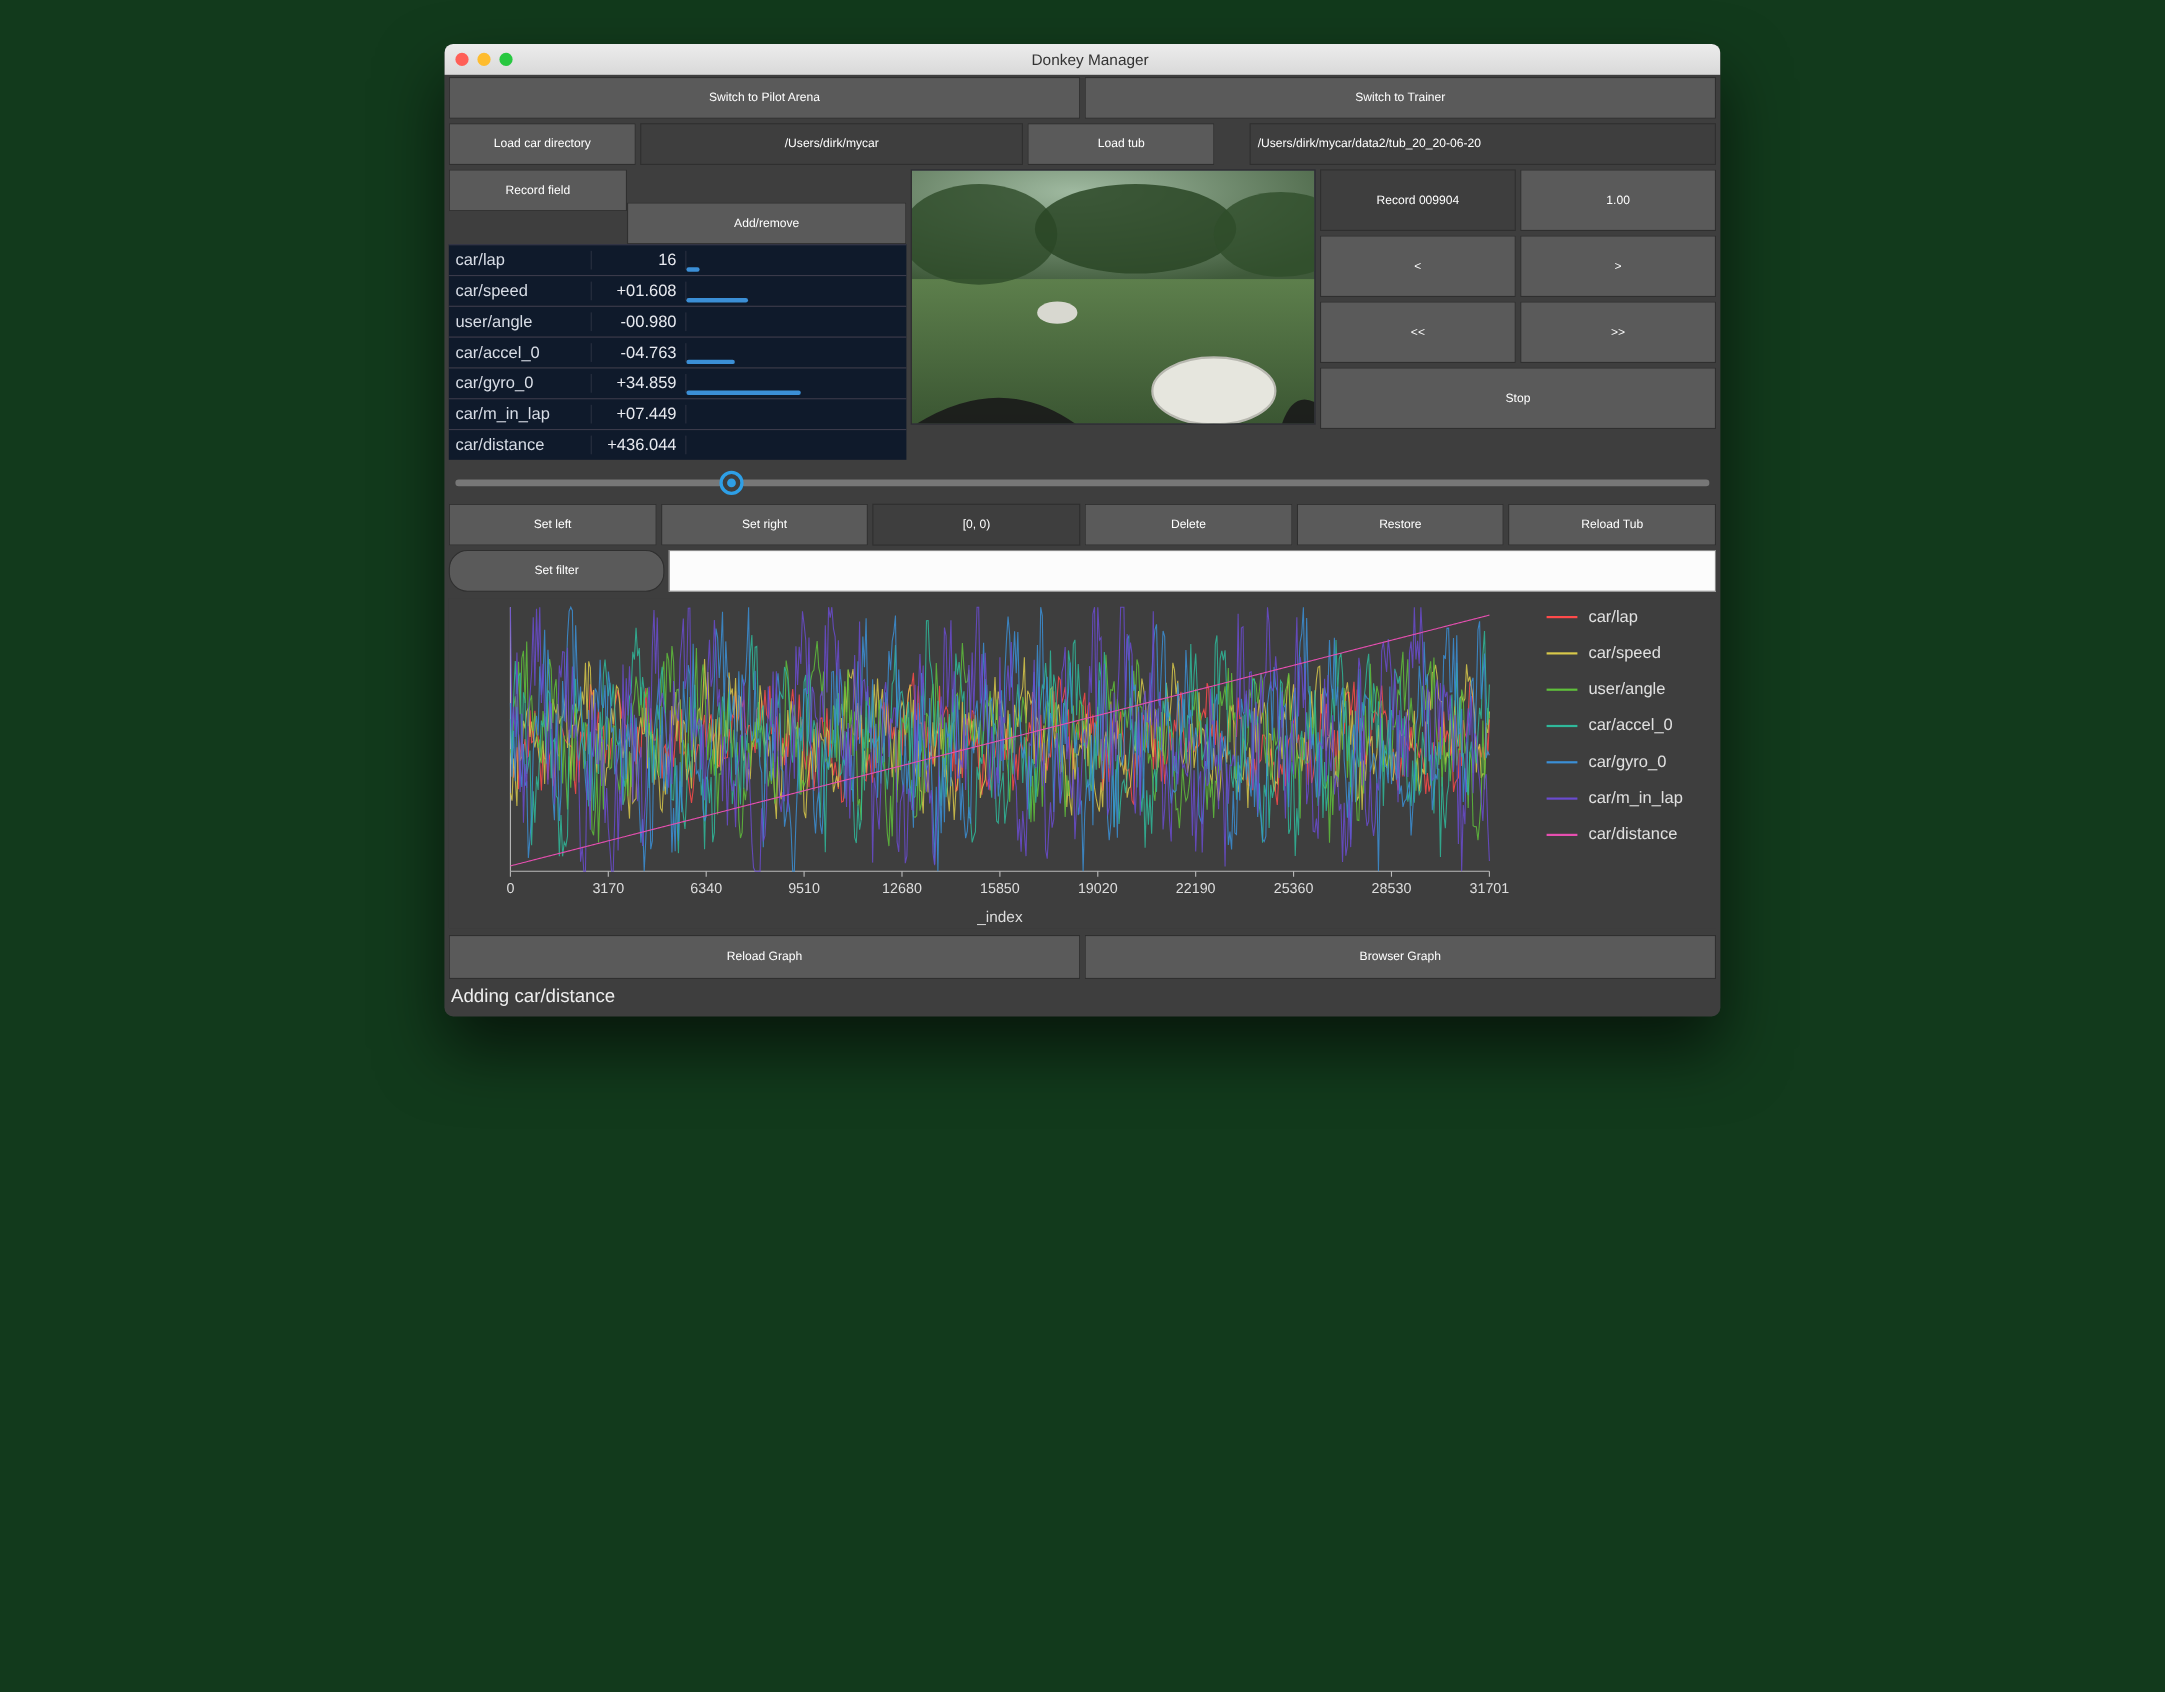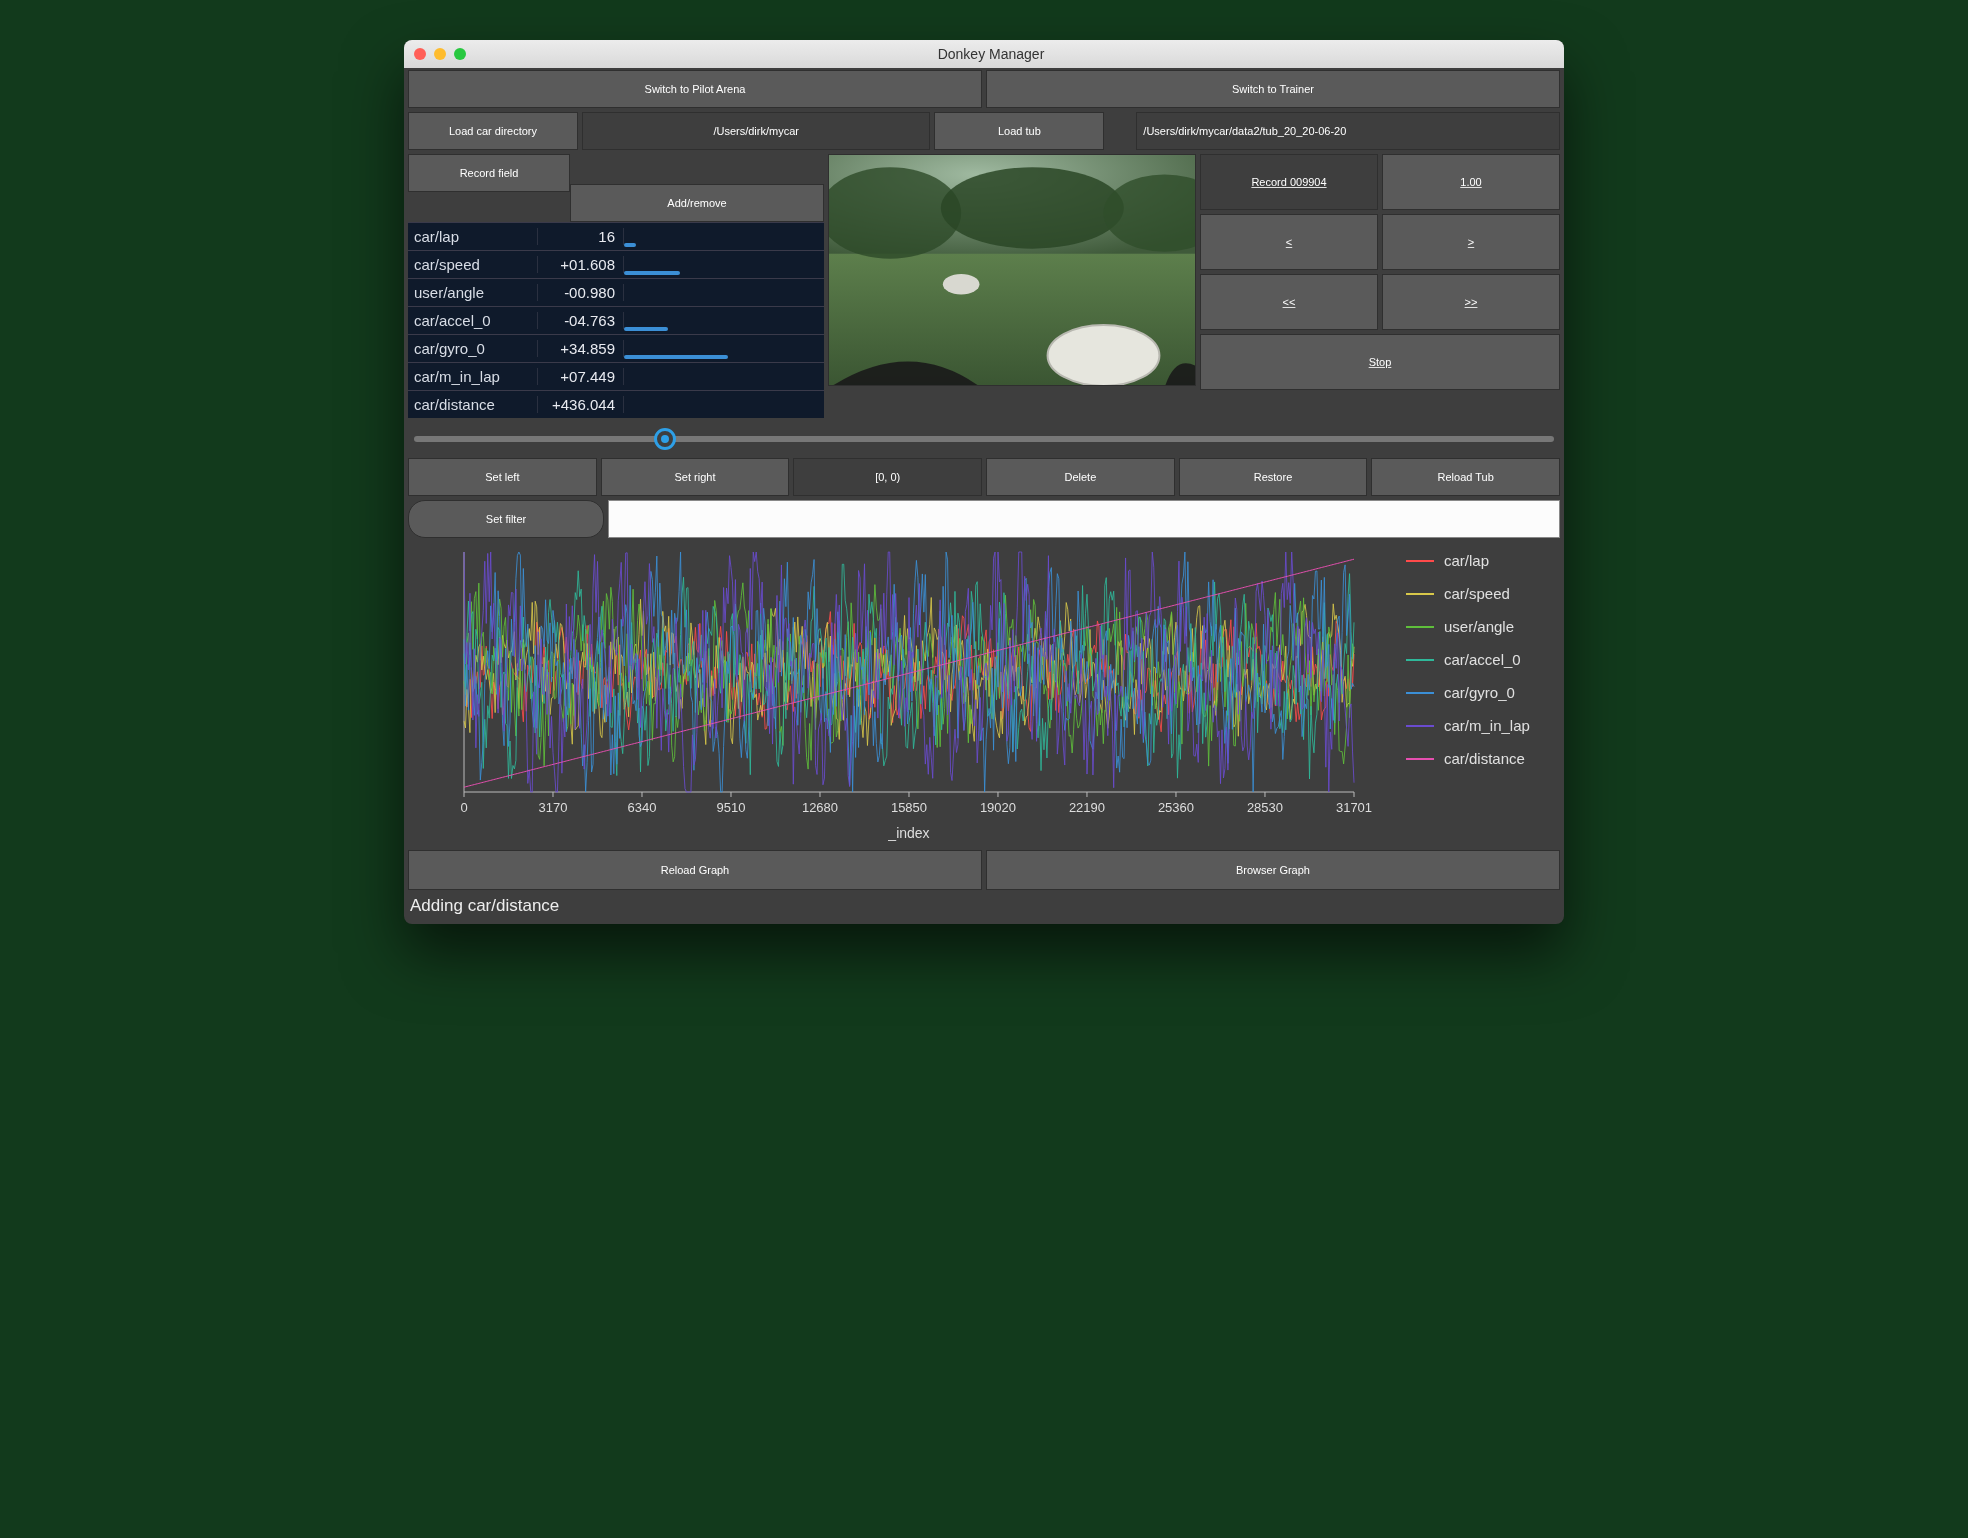--- a/index.html
+++ b/index.html
@@ -70,21 +70,21 @@
   }
   .fieldrow .fname{ width:130px; color:#d8dde6; padding-left:6px; border-right:1px solid #2a3040;}
   .fieldrow .fval{ width:86px; text-align:right; color:#e8eaf0; padding-right:8px; border-right:1px solid #2a3040;}
   .fieldrow .fbar{ flex:1; position:relative; background:#121c2e;}
   .fieldrow .fbar .fill{ position:absolute; top:6px; height:4px; background:#3b8fd6; border-radius:2px;}
 
   .camview { flex:1; min-width:360px; height:232px; background:#334; border:1px solid #2f2f2f; position:relative; overflow:hidden;}
   .camview svg{width:100%;height:100%;display:block;}
 
   .rightpanel { width:360px; display:flex; flex-direction:column; gap:4px; }
-  .rprow { display:flex; height:56px; gap:4px;text-decoration:underline; }
+  .rprow { display:flex; height:56px; gap:4px; }
   .rprow .btn, .rprow .cell { flex:1; height:56px; }
   .rprow.full .btn { flex:1; }
 
   
   .scrubwrap { padding:6px 10px; }
   .scrubber { position:relative; height:24px; }
   .track { position:absolute; top:10px; left:0; right:0; height:6px; background:#777; border-radius:3px;}
   .thumb {
     position:absolute; top:2px; width:22px; height:22px; border-radius:50%;
     border:3px solid #2e9fe6; background:#3e3e3e;

